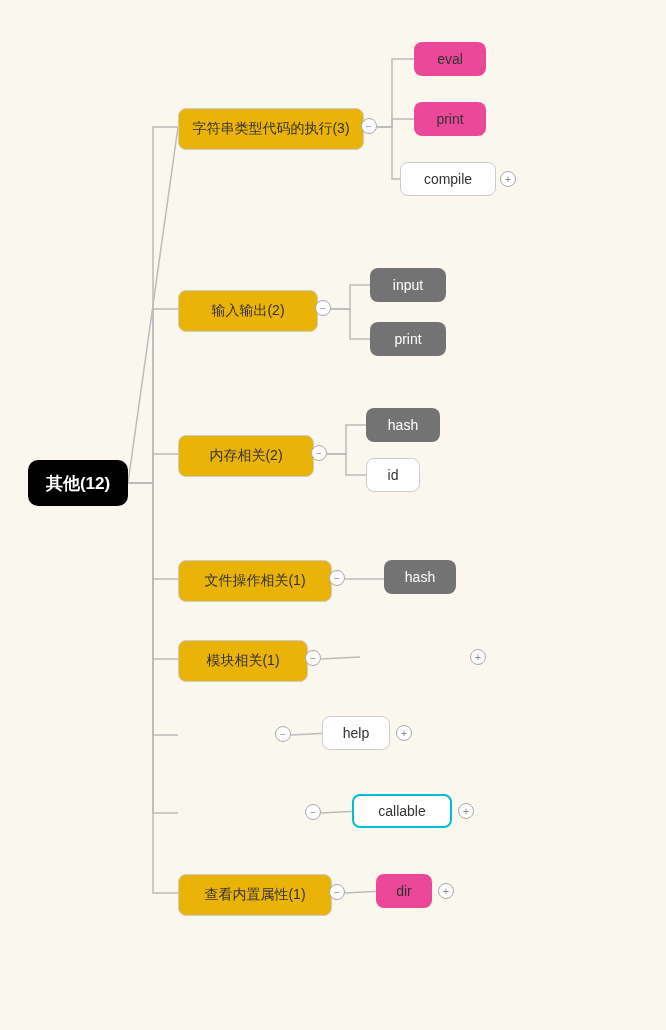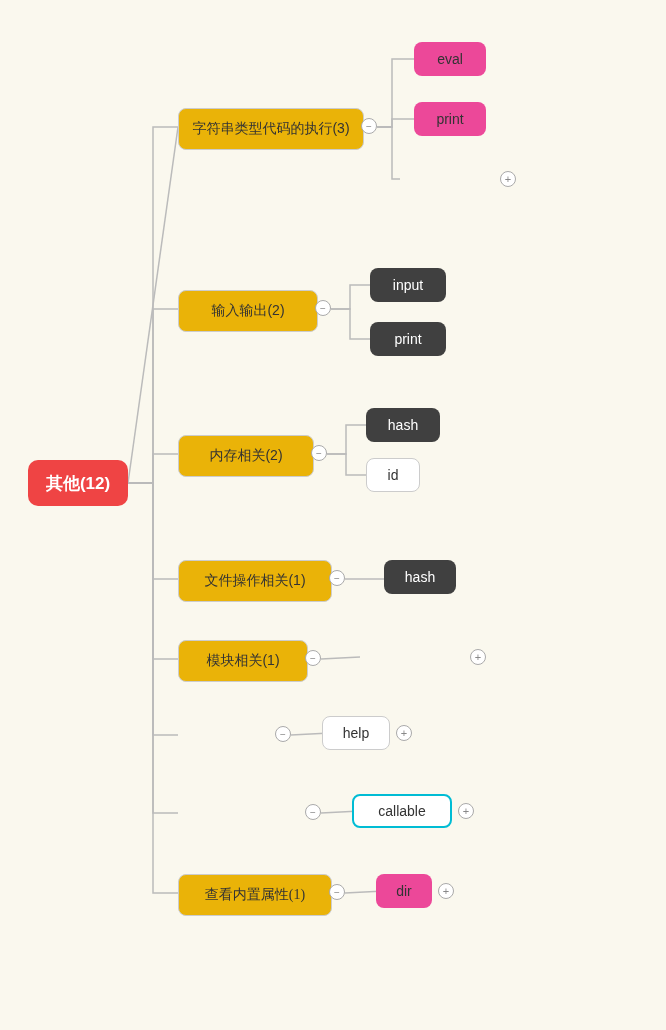--- a/index.html
+++ b/index.html
@@ -33,21 +33,21 @@
       display: flex;
       align-items: center;
       justify-content: center;
       border-radius: 8px;
       font-size: 15px;
       font-weight: 500;
       white-space: nowrap;
     }
 
     .node-root {
-      background: #ef4444;
+      background: #000000;
       color: #fff;
       border-radius: 10px;
       padding: 10px 16px;
       font-size: 17px;
       font-weight: 600;
     }
 
     .node-category {
       background: #eab308;
       border: 1.5px solid #ccc;
@@ -60,21 +60,21 @@
     .node-leaf-white {
       background: #fff;
       border: 1.5px solid #ccc;
       border-radius: 8px;
       padding: 7px 14px;
       color: #333;
       font-size: 14px;
     }
 
     .node-leaf-pink {
-      background: #404040;
+      background: #737373;
       border: none;
       border-radius: 8px;
       padding: 7px 2px;
       color: #fff;
       font-size: 14px;
     }
 
     .node-leaf-yellow {
       background: #ec4899;
       border: none;
@@ -188,20 +188,23 @@
   </div>
 
   <div class="node node-leaf-yellow" style="left:414px; top:42px; width:72px; height:34px;">
     <span>eval</span>
   </div>
 
   <div class="node node-leaf-yellow" style="left:414px; top:102px; width:72px; height:34px;">
     <span>print</span>
   </div>
 
+  <div class="node node-leaf-white" style="left:400px; top:162px; width:96px; height:34px;">
+    <span>compile</span>
+  </div>
   <div class="plus-btn" style="left:500px; top:171px;">
     <span>+</span>
   </div>
 
   <div class="node node-category" style="left:178px; top:290px; width:140px; height:38px;">
     <span>输入输出(2)</span>
   </div>
   <div class="circle-btn" style="left:315px; top:300px;">
     <span>−</span>
   </div>
@@ -266,21 +269,21 @@
     <span>−</span>
   </div>
 
   <div class="node node-leaf-cyan" style="left:352px; top:794px; width:100px; height:34px;">
     <span>callable</span>
   </div>
   <div class="plus-btn" style="left:458px; top:803px;">
     <span>+</span>
   </div>
 
-  <div class="node node-category" style="left:178px; top:874px; width:154px; height:38px;font-family:Liberation Serif, serif;">
+  <div class="node node-category" style="left:178px; top:874px; width:154px; height:38px;">
     <span>查看内置属性(1)</span>
   </div>
   <div class="circle-btn" style="left:329px; top:884px;">
     <span>−</span>
   </div>
 
   <div class="node node-leaf-yellow" style="left:376px; top:874px; width:56px; height:34px;">
     <span>dir</span>
   </div>
   <div class="plus-btn" style="left:438px; top:883px;">

